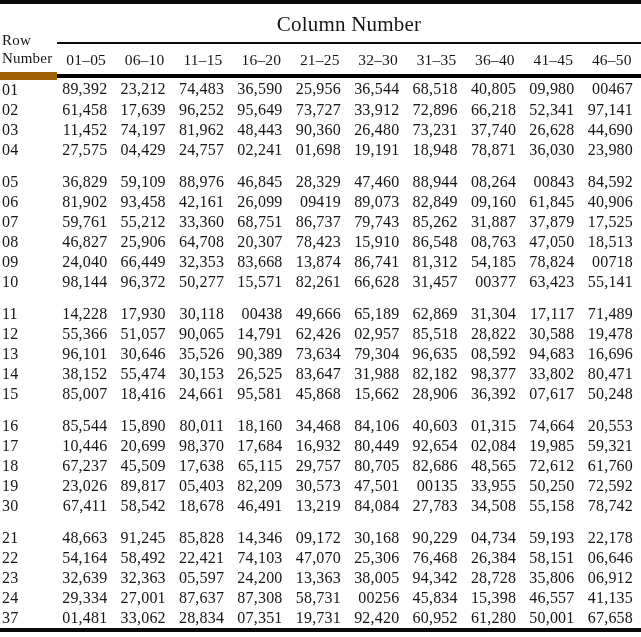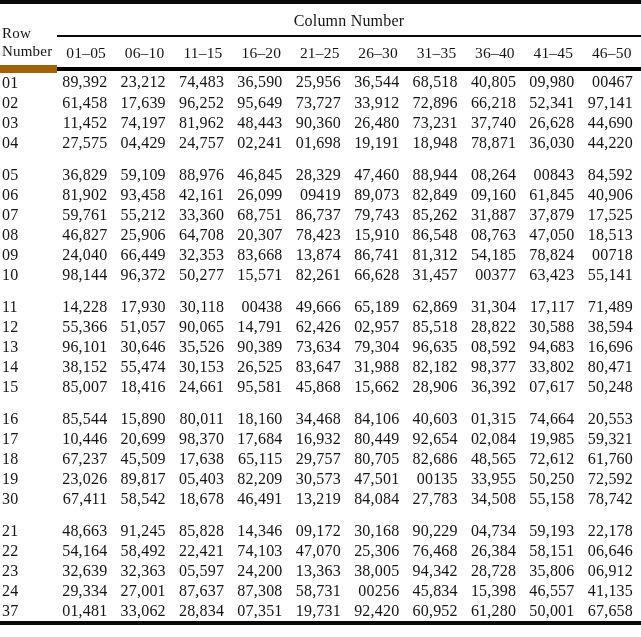--- a/index.html
+++ b/index.html
@@ -27,21 +27,21 @@
   th, td {
     font-weight: normal;
     padding: 0;
     font-size: 16px;
     letter-spacing: 0.2px;
   }
   th.title-cell {
     text-align: center;
     padding: 8px 0 5px 0;
     border-bottom: 2px solid #0a0a0a;
-    font-size: 16px;
+    font-size: 21px;
   }
   th.rowhead {
     text-align: left;
     vertical-align: bottom;
     padding: 0 0 5px 2px;
     line-height: 18px;
     font-size: 15px;
     border-bottom: 8px solid #a16207;
   }
   th.range-cell {
@@ -94,21 +94,21 @@
           <span>Number</span>
         </th>
         <th class="title-cell" colspan="10">Column Number</th>
       </tr>
       <tr id="range-row">
           <th class="range-cell">01–05</th>
           <th class="range-cell">06–10</th>
           <th class="range-cell">11–15</th>
           <th class="range-cell">16–20</th>
           <th class="range-cell">21–25</th>
-          <th class="range-cell">26–30</th>
+          <th class="range-cell">32–30</th>
           <th class="range-cell">31–35</th>
           <th class="range-cell">36–40</th>
           <th class="range-cell">41–45</th>
           <th class="range-cell">46–50</th>
         </tr>
     </thead>
     <tbody id="table-body">
         <tr>
           <td class="rownum">01</td>
           <td class="num">89,392</td>
@@ -152,21 +152,21 @@
           <td class="rownum">04</td>
           <td class="num">27,575</td>
           <td class="num">04,429</td>
           <td class="num">24,757</td>
           <td class="num">02,241</td>
           <td class="num">01,698</td>
           <td class="num">19,191</td>
           <td class="num">18,948</td>
           <td class="num">78,871</td>
           <td class="num">36,030</td>
-          <td class="num">44,220</td>
+          <td class="num">23,980</td>
         </tr>
         <tr class="spacer">
           <td colspan="11"></td>
         </tr>
         <tr>
           <td class="rownum">05</td>
           <td class="num">36,829</td>
           <td class="num">59,109</td>
           <td class="num">88,976</td>
           <td class="num">46,845</td>
@@ -262,21 +262,21 @@
           <td class="rownum">12</td>
           <td class="num">55,366</td>
           <td class="num">51,057</td>
           <td class="num">90,065</td>
           <td class="num">14,791</td>
           <td class="num">62,426</td>
           <td class="num">02,957</td>
           <td class="num">85,518</td>
           <td class="num">28,822</td>
           <td class="num">30,588</td>
-          <td class="num">38,594</td>
+          <td class="num">19,478</td>
         </tr>
         <tr>
           <td class="rownum">13</td>
           <td class="num">96,101</td>
           <td class="num">30,646</td>
           <td class="num">35,526</td>
           <td class="num">90,389</td>
           <td class="num">73,634</td>
           <td class="num">79,304</td>
           <td class="num">96,635</td>

